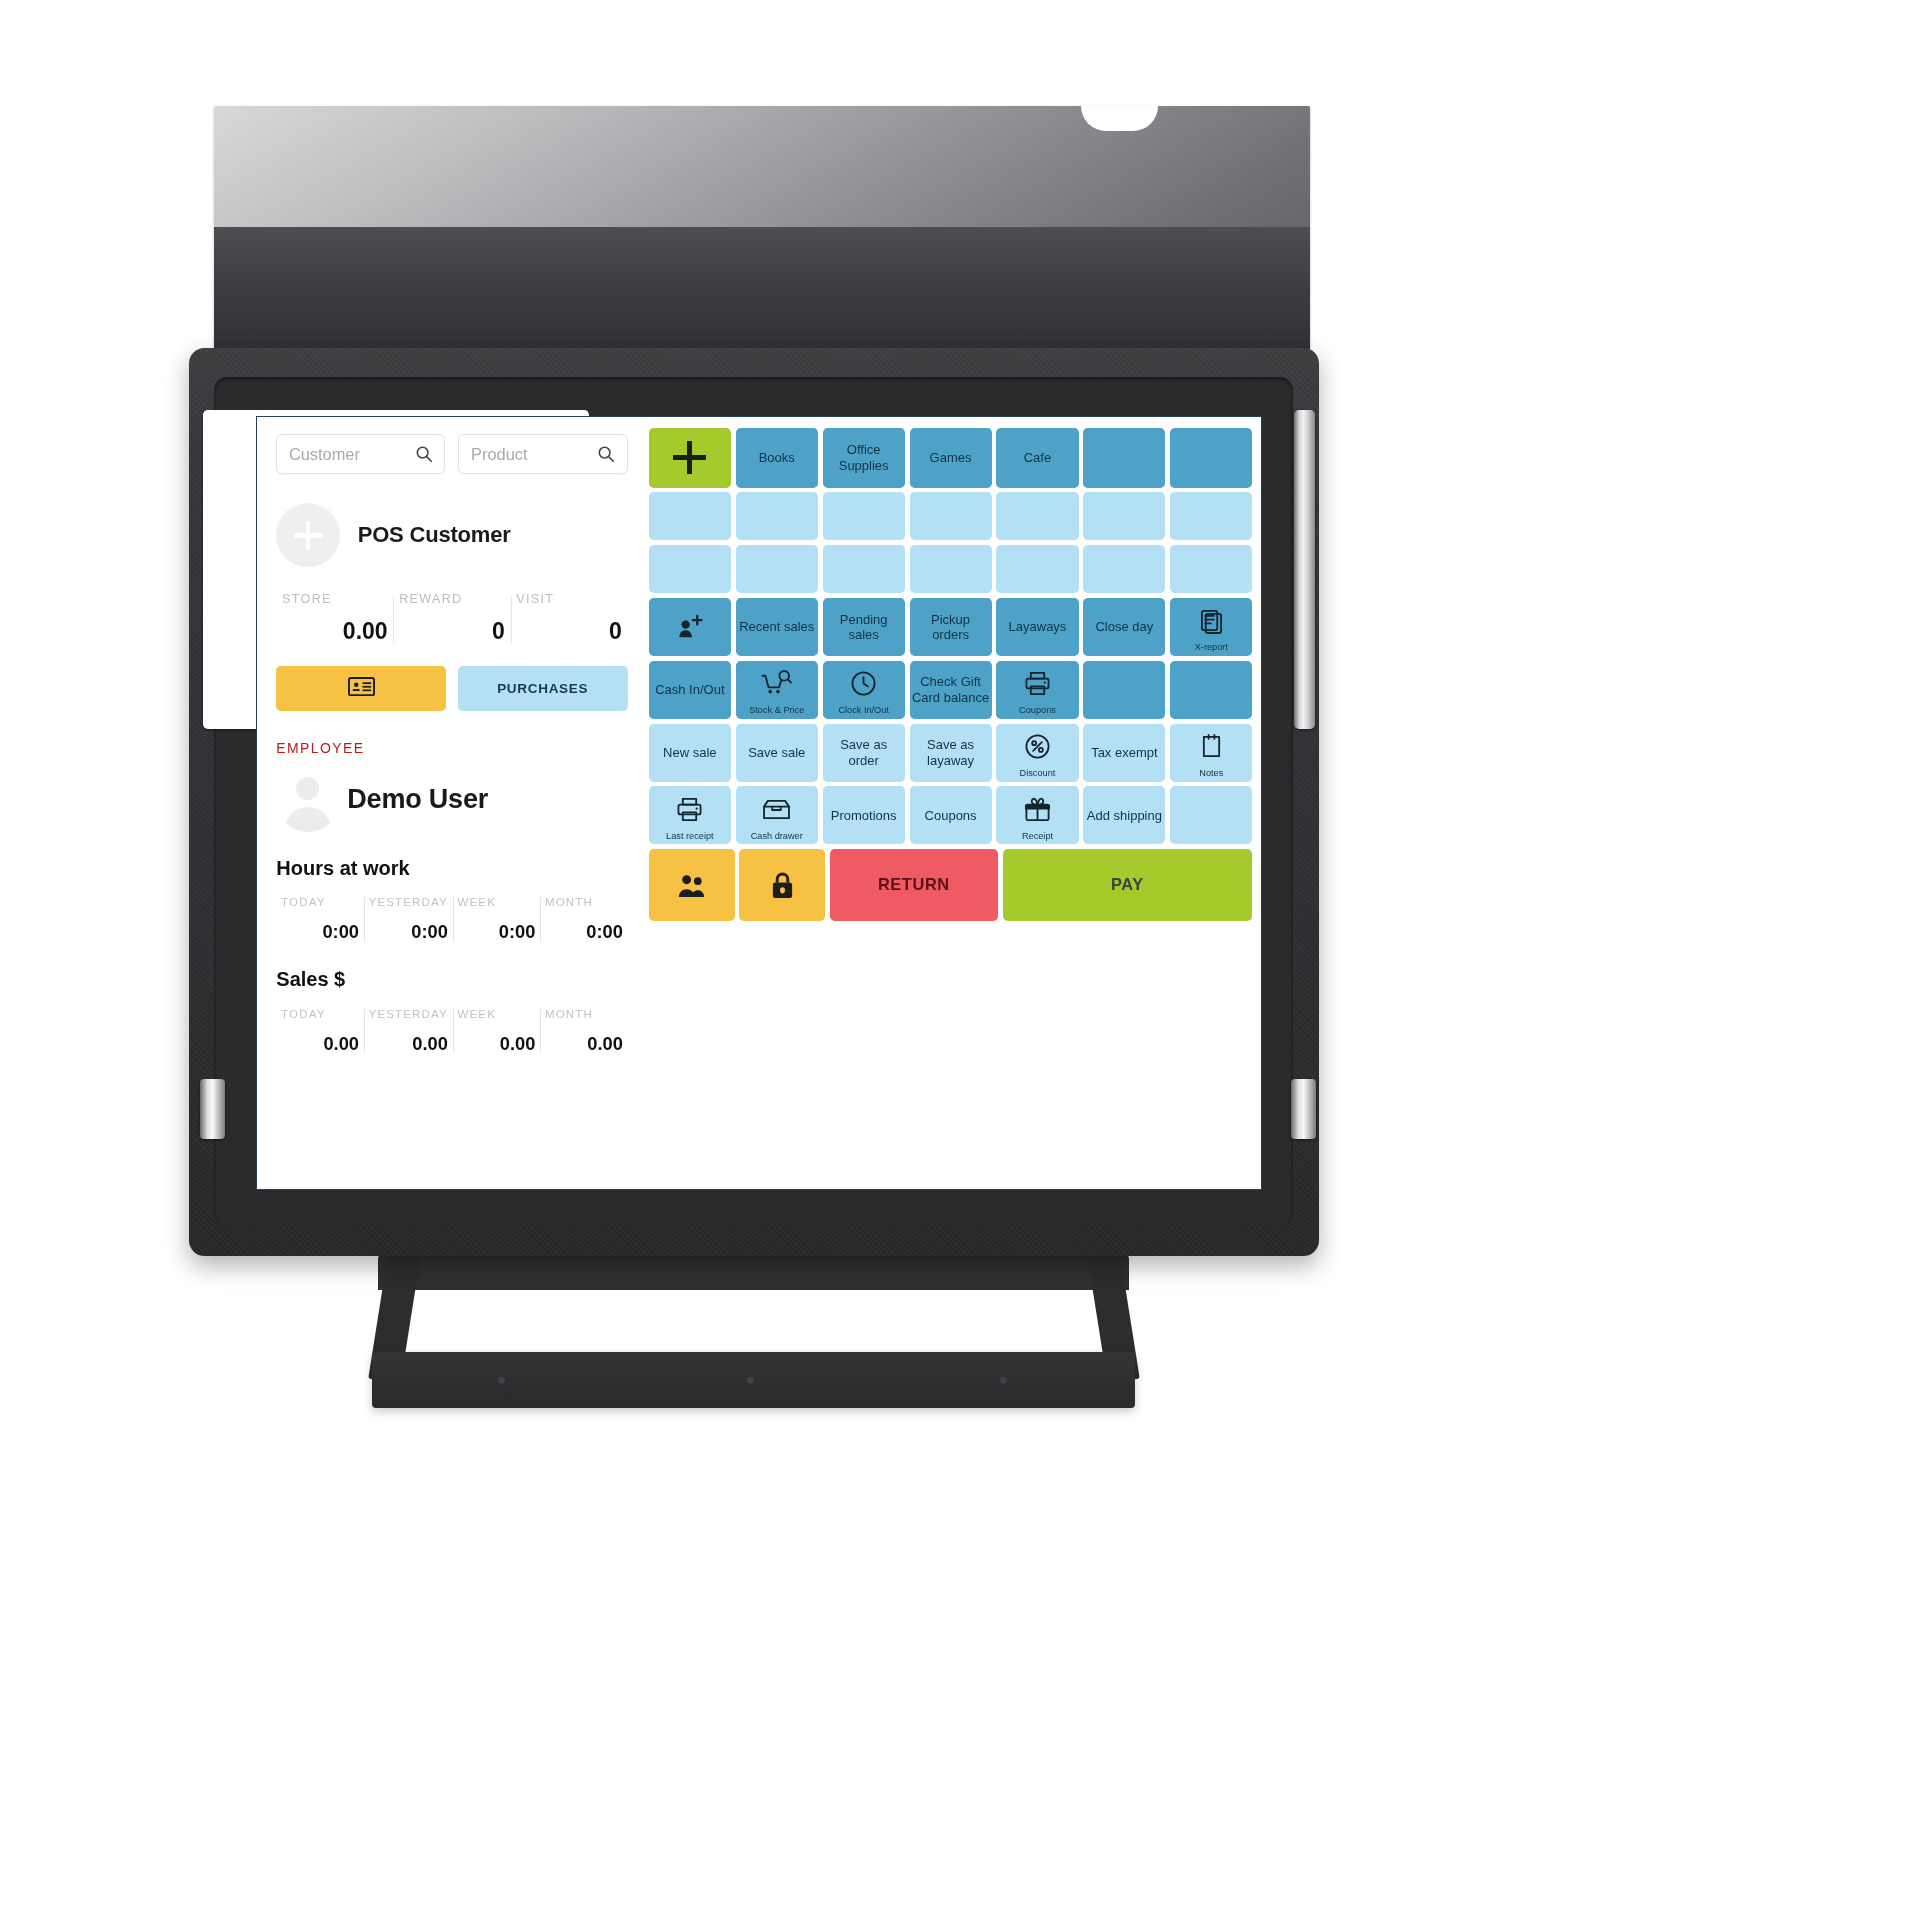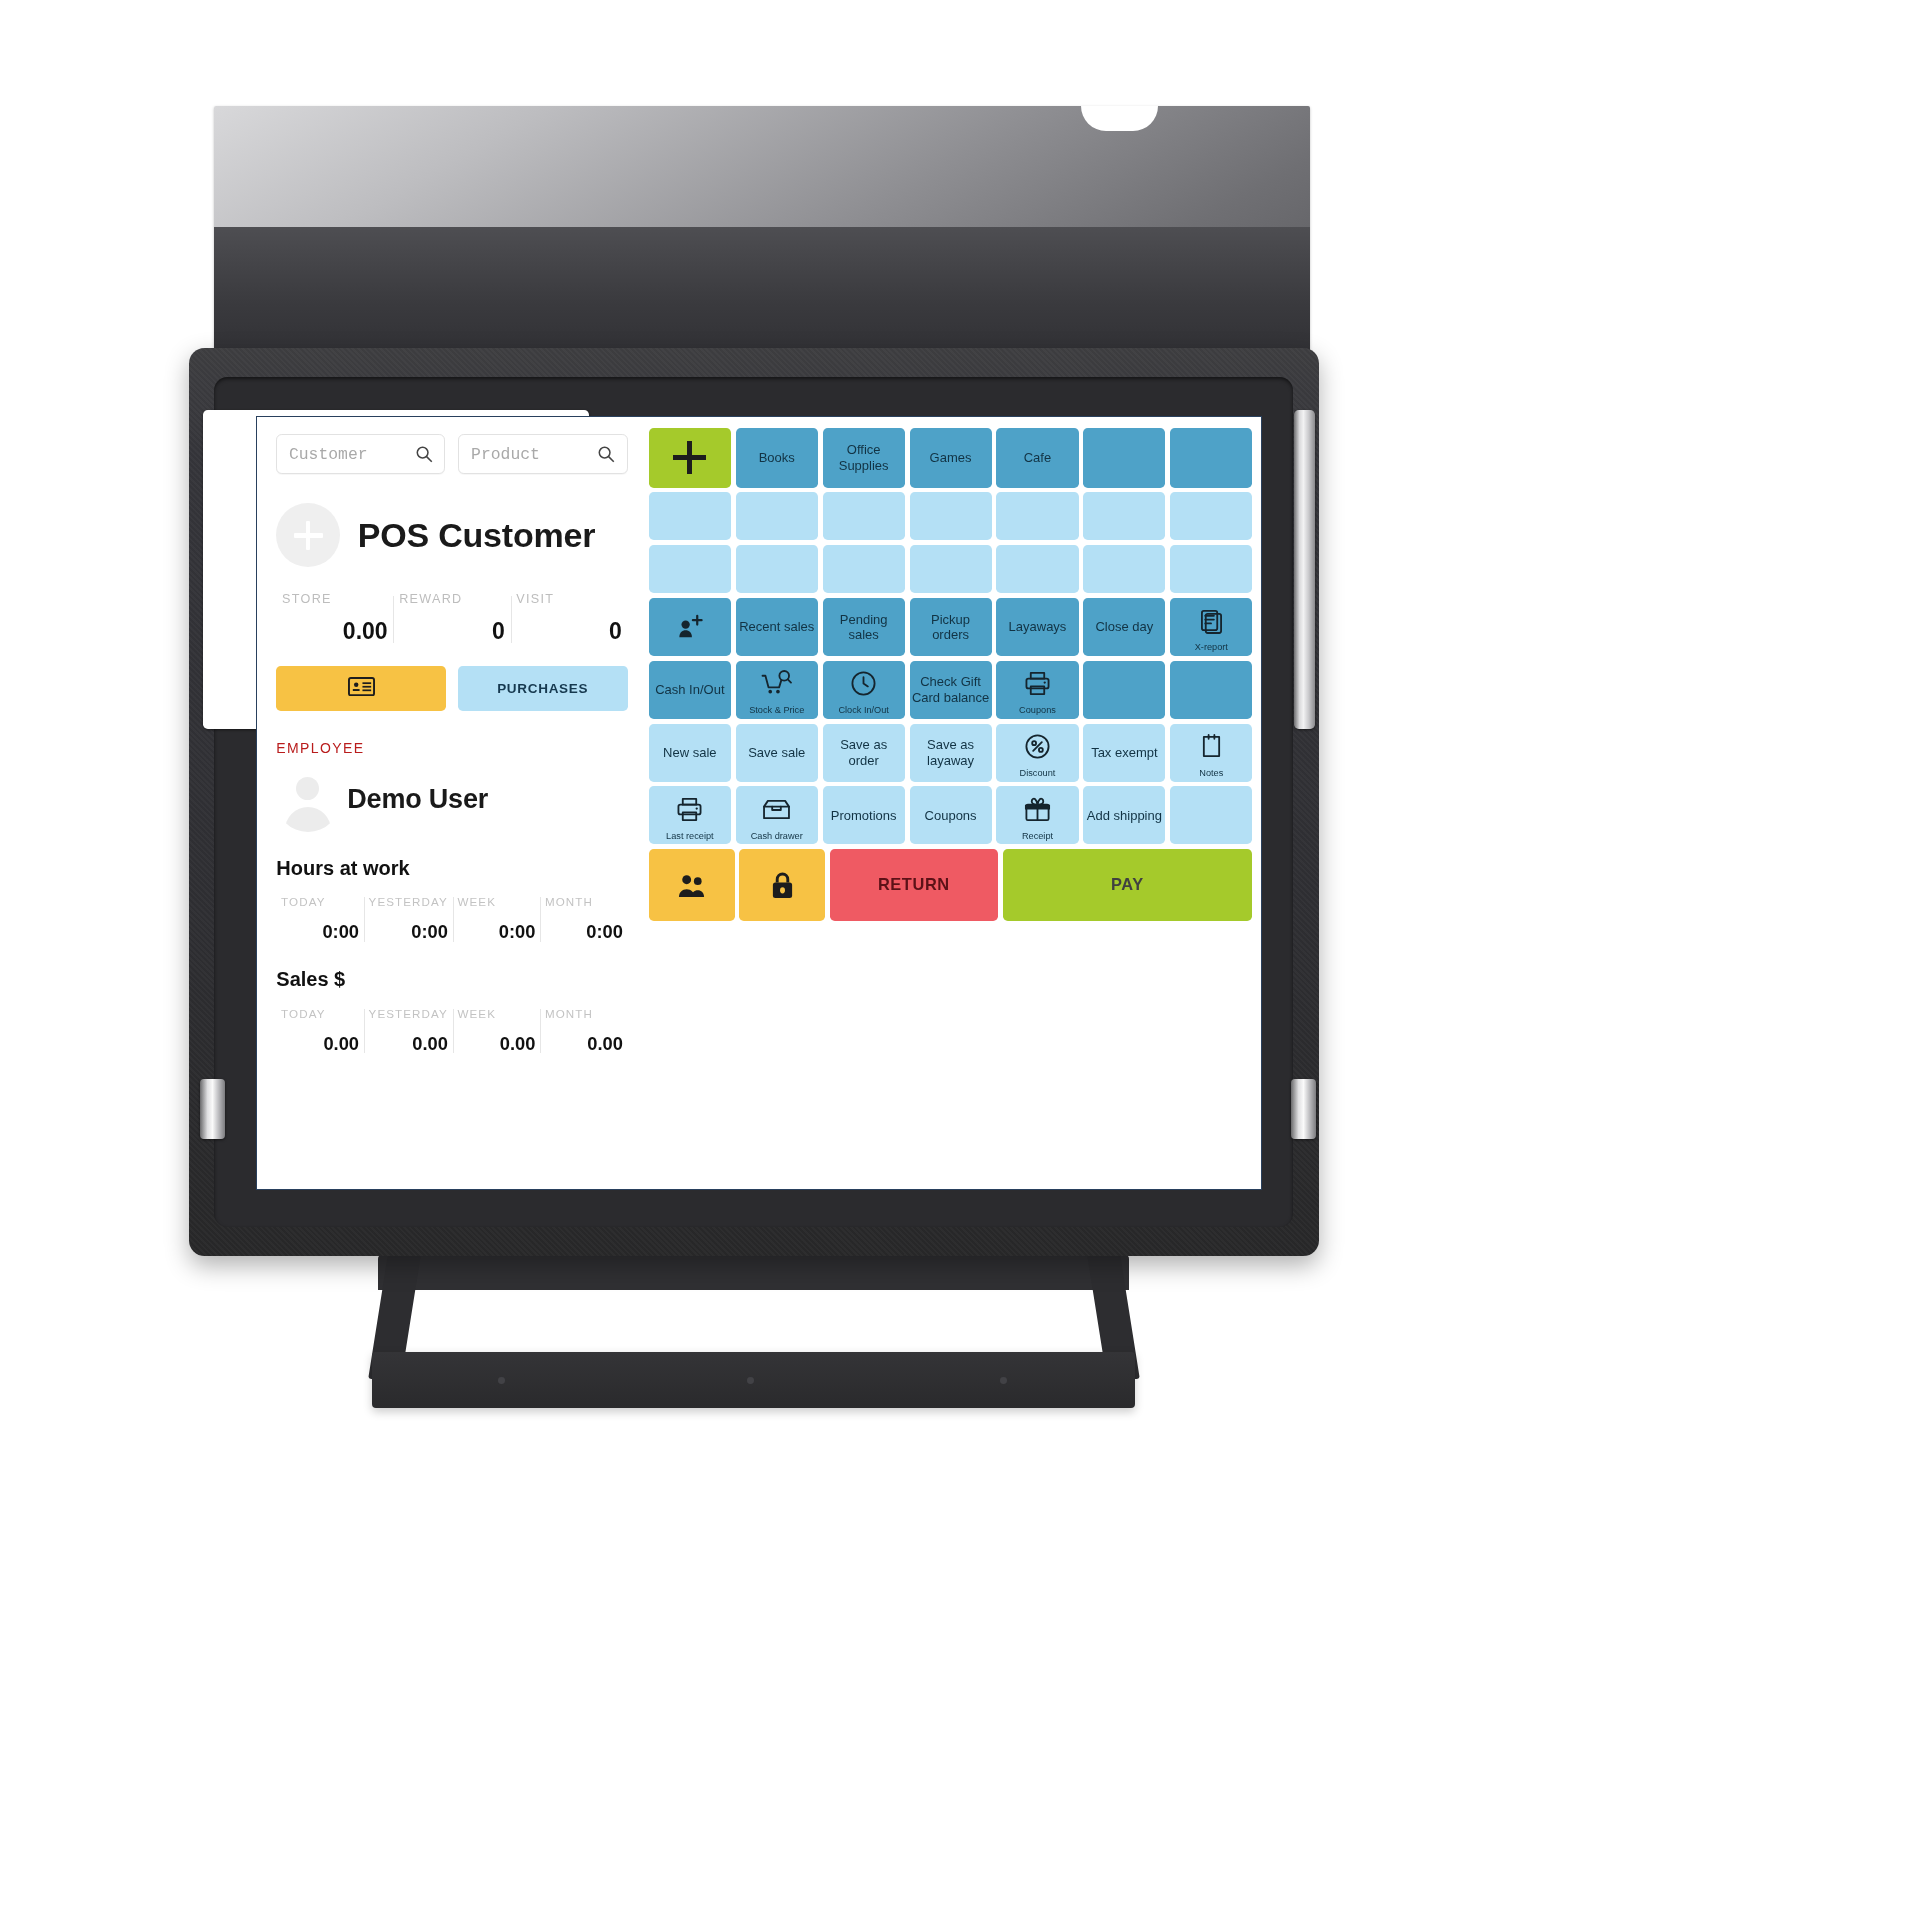--- a/index.html
+++ b/index.html
@@ -77,39 +77,39 @@
   
   .screen{
     position:absolute;left:257px;top:417px;width:1004px;height:772px;
     background:#ffffff;overflow:hidden;
     box-shadow:0 0 0 1px #29405d;
     display:flex;
   }
 
   
   .left{width:386px;padding:17.4px 15.4px 0 19.3px;box-sizing:border-box;background:#fff;}
-  .searchrow{display:flex;gap:13px;font-family:Liberation Mono, monospace;}
+  .searchrow{display:flex;gap:13px;}
   .searchbox{
     flex:1;height:40px;border:1px solid #e2e2e2;border-radius:5.8px;background:#fff;
     display:flex;align-items:center;padding:0 11.6px;box-sizing:border-box;
     box-shadow:0 1px 1px rgba(0,0,0,.035);
   }
   .searchbox .ph{flex:1;color:#a9a9a9;font-size:16.4px;}
   .mag{width:18.3px;height:18.3px;}
 
   .cust{display:flex;align-items:center;gap:17.4px;margin-top:29px;}
   .avatar-plus{
     width:64px;height:64px;border-radius:50%;background:#efefef;position:relative;flex:0 0 auto;
   }
   .avatar-plus:before,.avatar-plus:after{
     content:"";position:absolute;background:#ffffff;border-radius:1px;
   }
   .avatar-plus:before{left:17.4px;top:30px;width:29px;height:4.8px;}
   .avatar-plus:after{left:29.4px;top:17.4px;width:4.8px;height:29px;}
-  .cust-name{font-size:34px;font-weight:bold;color:#1a1a1a;letter-spacing:-0.2px;}
+  .cust-name{font-size:22px;font-weight:bold;color:#1a1a1a;letter-spacing:-0.2px;}
 
   .statrow{display:flex;margin-top:25px;}
   .stat{flex:1;position:relative;padding:0 5.8px;}
   .stat + .stat:before{
     content:"";position:absolute;left:0;top:3.9px;bottom:1.9px;width:1px;background:#e6e6e6;
   }
   .stat .lbl{font-size:12.6px;color:#bdbdbd;letter-spacing:1.3px;}
   .stat .val{font-size:23px;font-weight:bold;color:#111;text-align:right;margin-top:11.6px;}
   .stat.first .val{text-align:right;}
 

